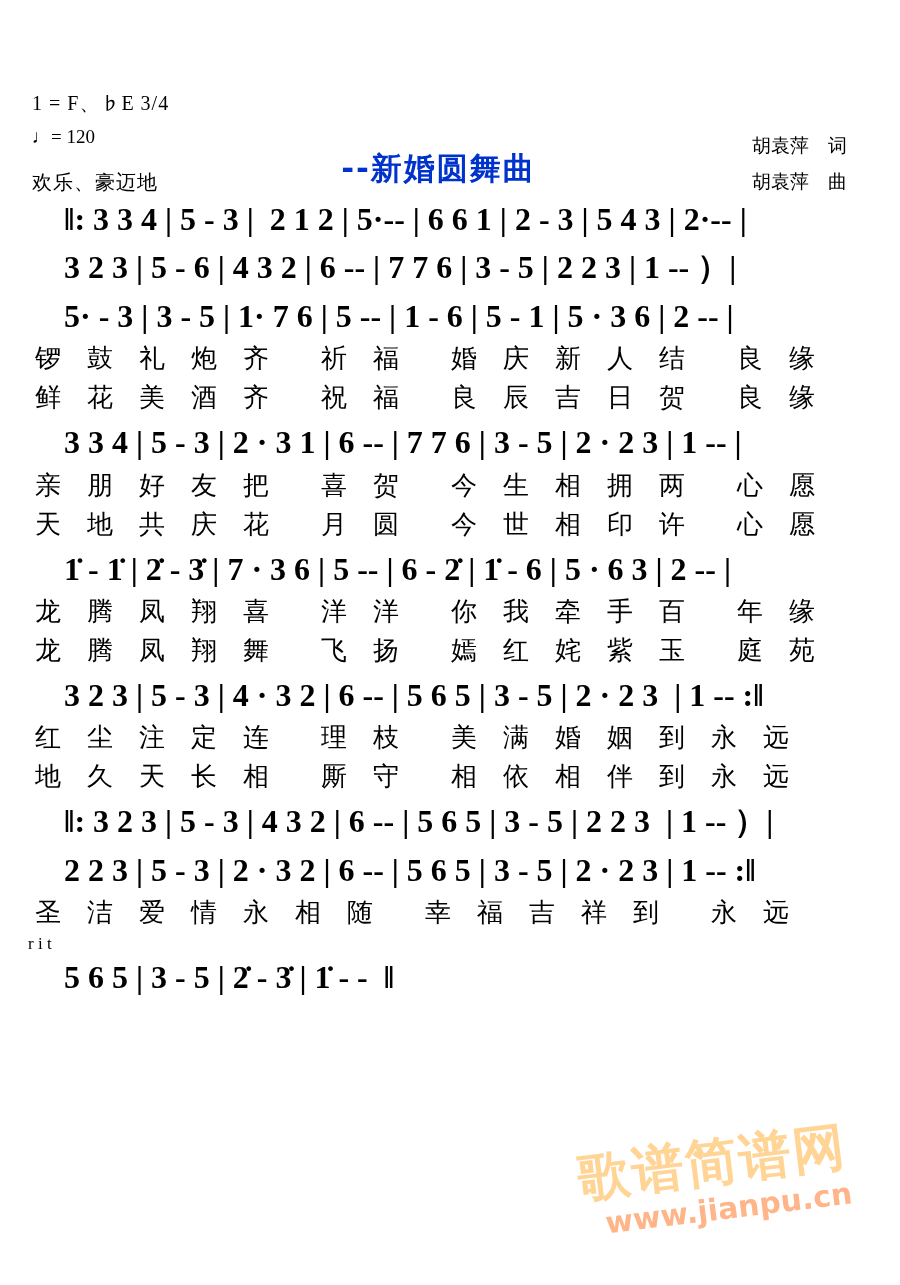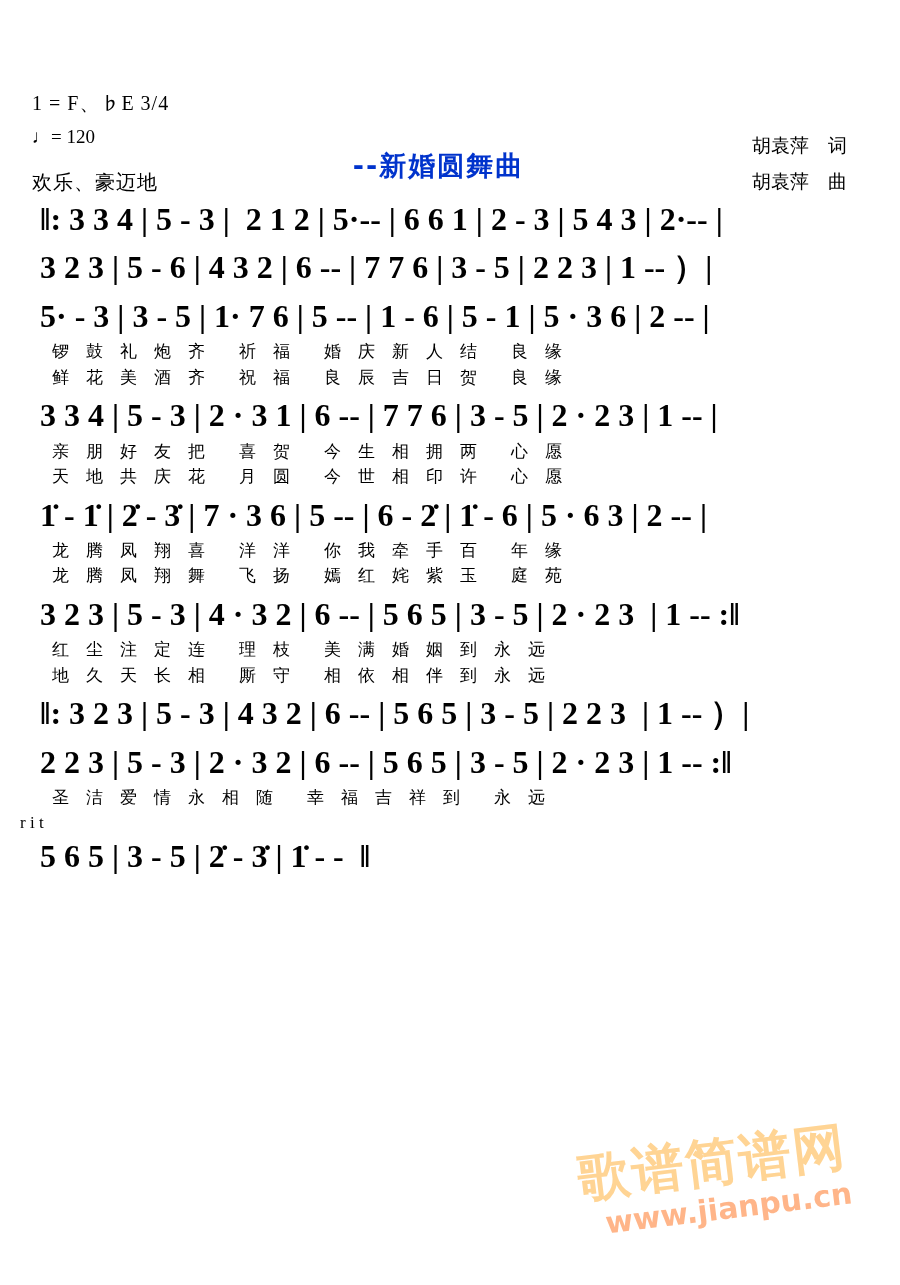--- a/index.html
+++ b/index.html
@@ -28,51 +28,51 @@
     font-family:"DejaVu Sans", sans-serif;
     font-size:62px;font-weight:bold;
     color:#ff0000;
     letter-spacing:16px;
     text-shadow:2px 2px 0 #ffcccc;
   }
   .subtitle{
     position:absolute;left:0;right:0;top:148px;
     text-align:center;
     font-family:"DejaVu Sans", sans-serif;
-    font-size:27px;font-weight:bold;
+    font-size:31px;font-weight:bold;
     color:#0033cc;
     letter-spacing:2px;
   }
   .credits{
     position:absolute;right:30px;top:128px;
     font-family:Liberation Serif, serif;
     font-size:19px;color:#000;line-height:1.9;
     text-align:center;
   }
 
   
   .score{position:absolute;left:0;top:196px;width:900px;}
 
   .sysrow{position:relative;margin:0 0 2px 0;}
   .notes{
     font-family:"Liberation Serif", serif;
     font-size:32px;font-weight:bold;color:#000;
     white-space:pre;
-    padding-left:40px;
+    padding-left:64px;
     letter-spacing:0px;
     line-height:1.45;
   }
   .lyr{
     font-family:Liberation Sans, sans-serif;
-    font-size:17px;color:#000;white-space:pre;
-    padding-left:52px;letter-spacing:0px;line-height:1.5;
+    font-size:26px;color:#000;white-space:pre;
+    padding-left:35px;letter-spacing:0px;line-height:1.5;
   }
   .rit{
     font-family:"Liberation Serif", serif;
-    font-size:17px;color:#000;padding-left:20px;
+    font-size:17px;color:#000;padding-left:28px;
   }
 
   
   .wm{
     position:absolute;right:28px;bottom:58px;
     transform:rotate(-7deg);
     pointer-events:none;
   }
   .wm .wm1{
     font-family:"DejaVu Sans", sans-serif;

